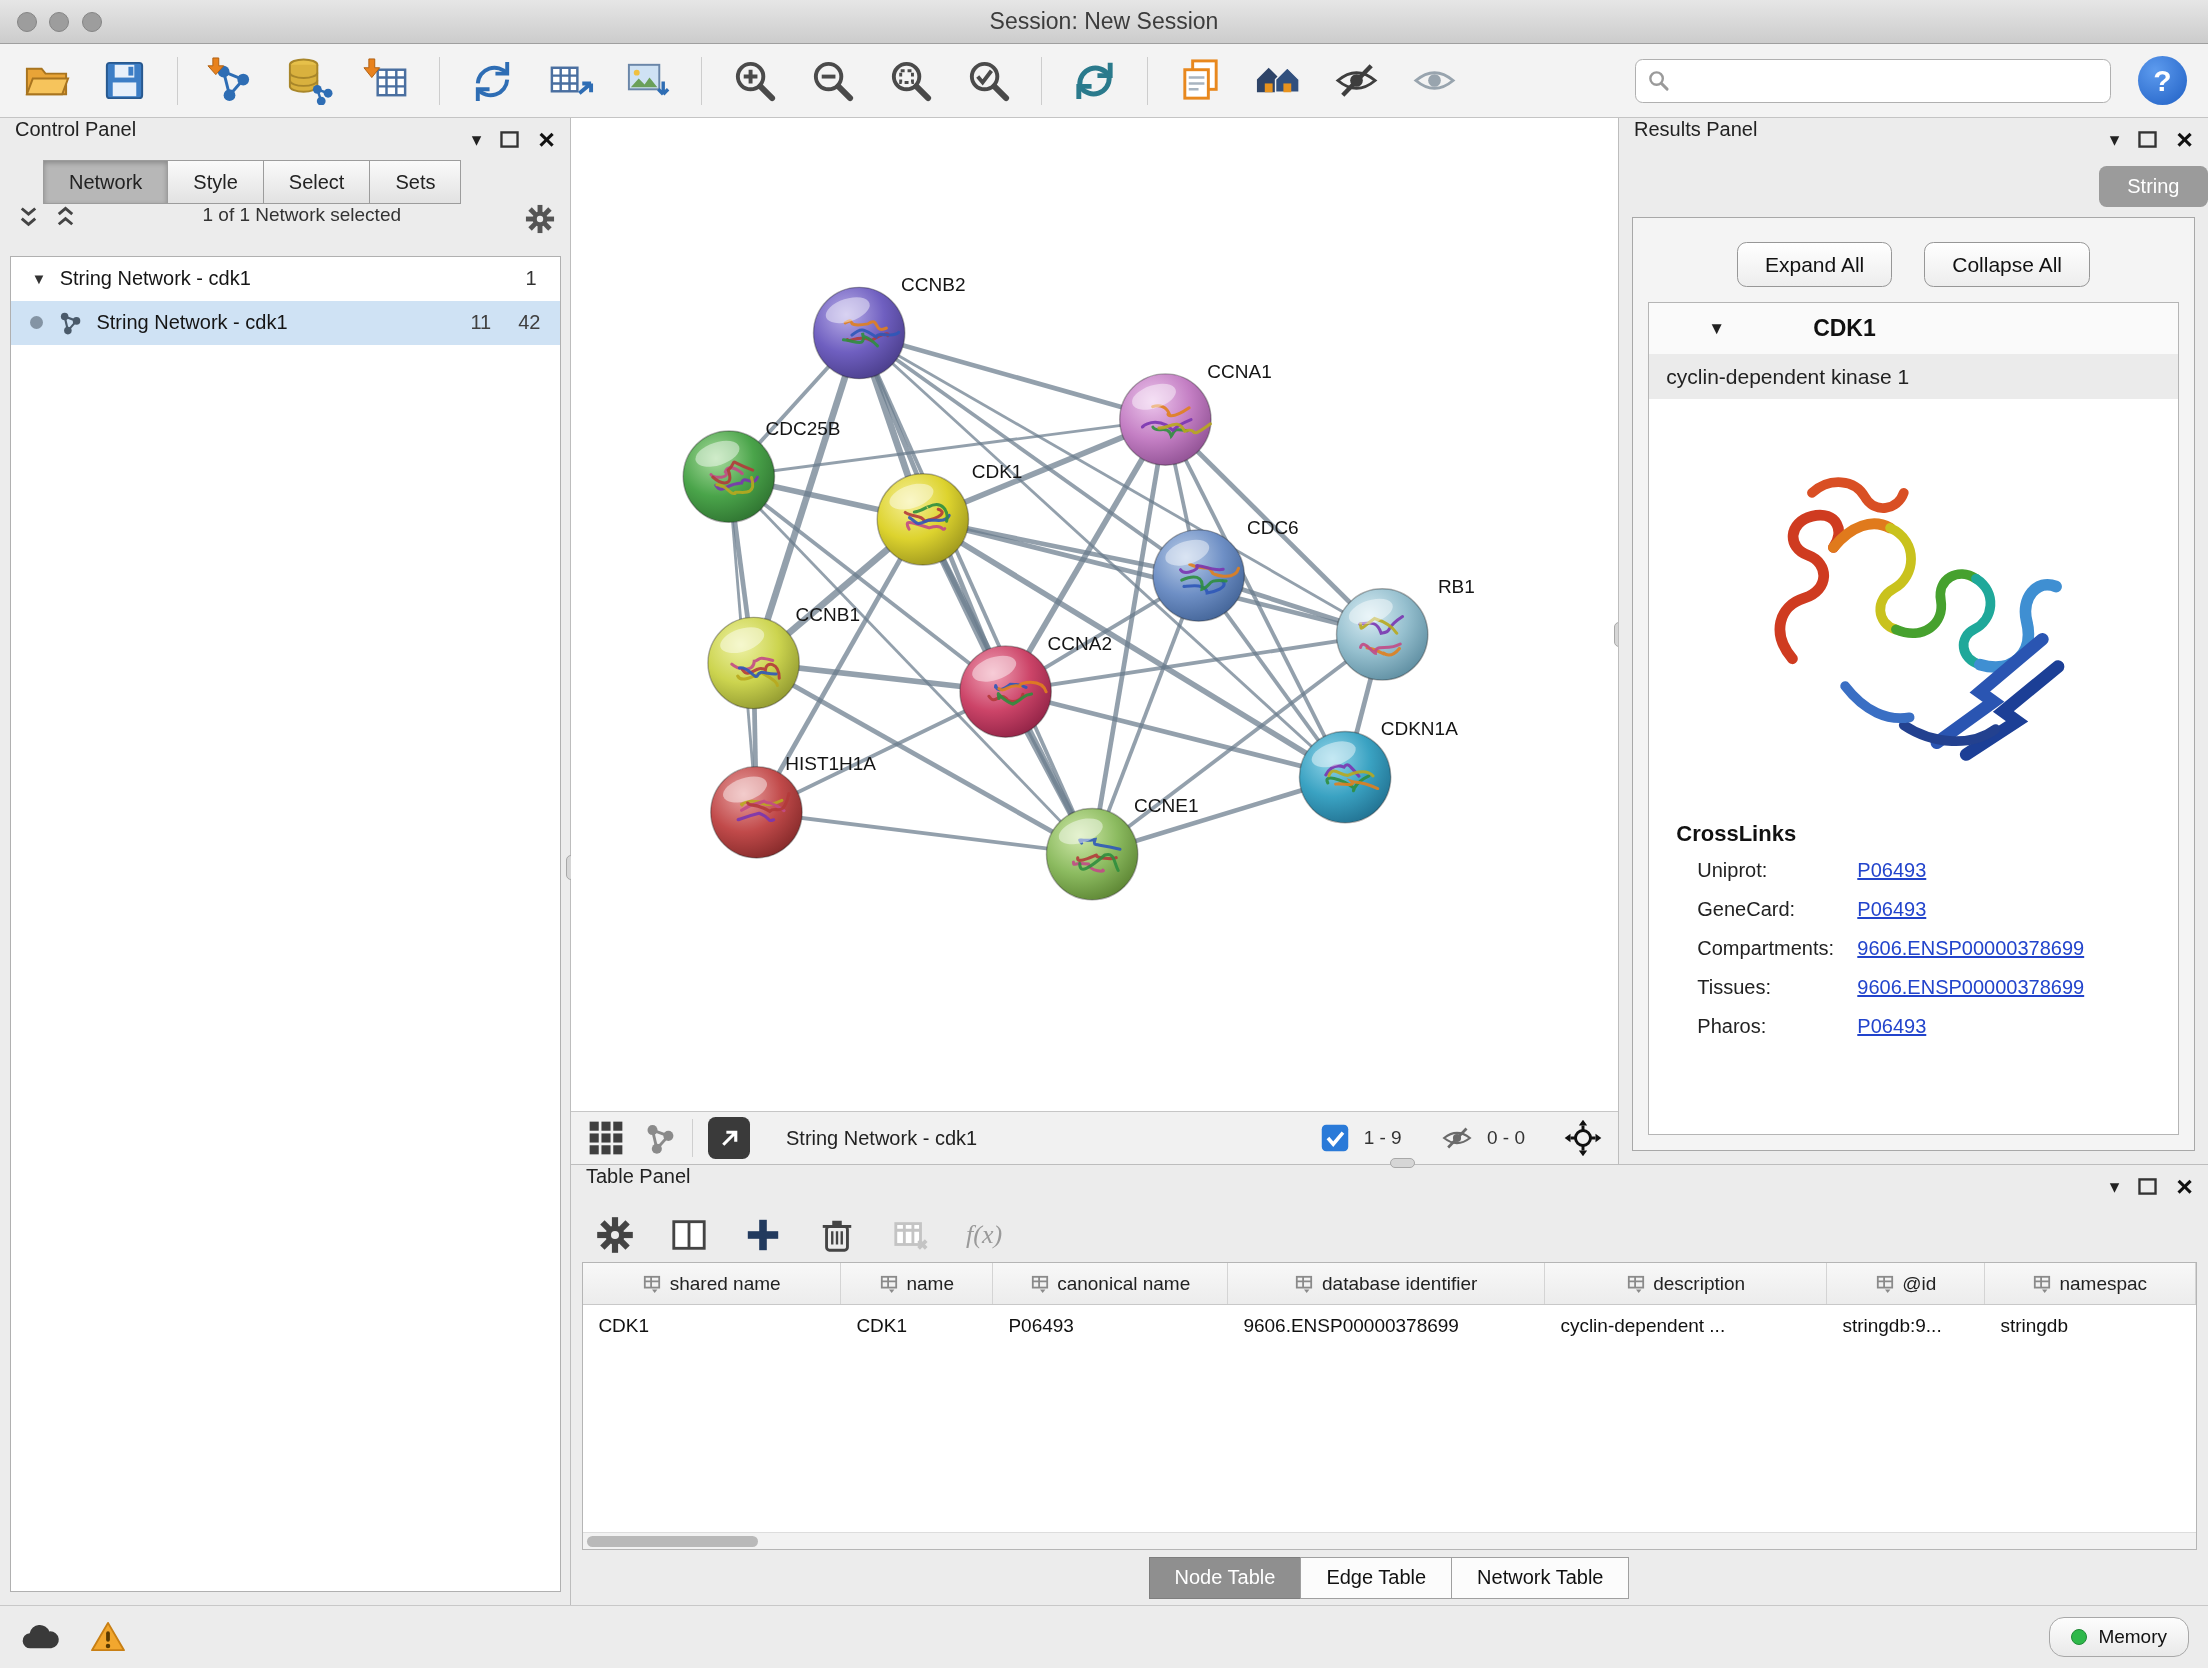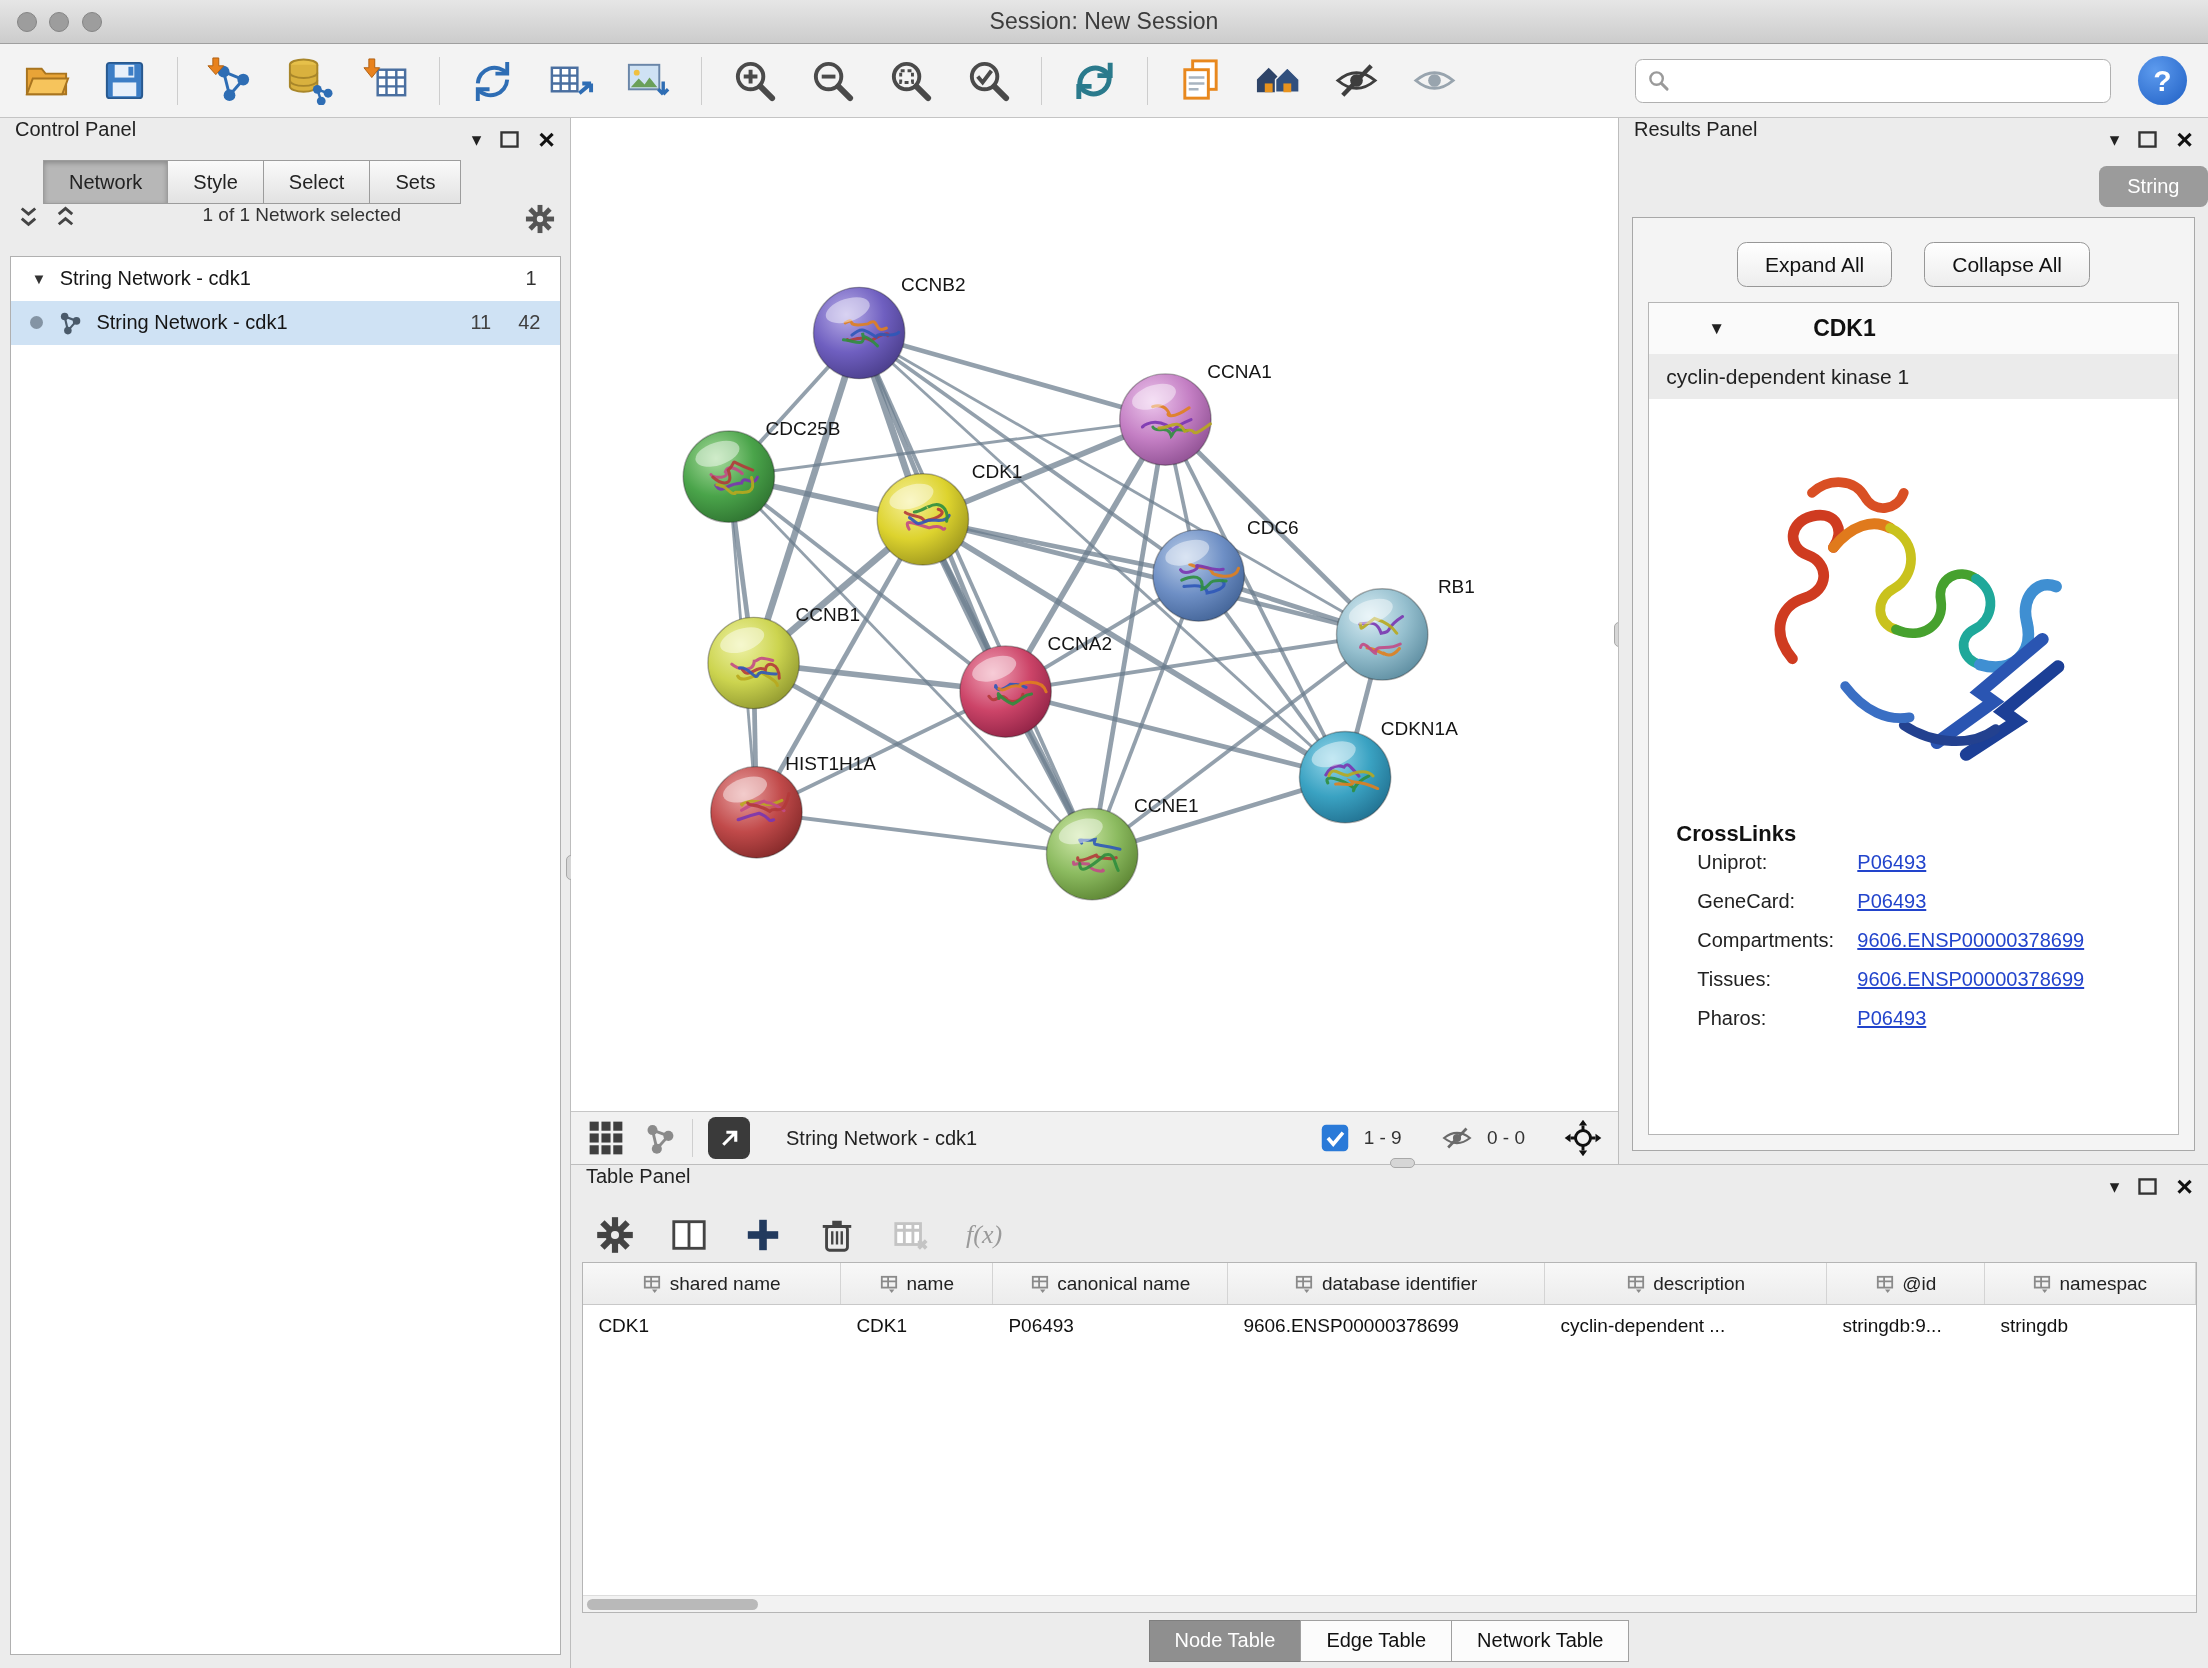--- a/index.html
+++ b/index.html
@@ -70,21 +70,21 @@
   .rp-box{margin:3.8px 13.3px 13.3px 13.3px;border:1px solid #a8a8a8;background:#f4f4f4;padding:15px;flex:1;overflow:hidden;display:flex;flex-direction:column}
   .rp-buttons{display:flex;justify-content:center;gap:32px;padding:9.5px 0 15px 0}
   .rp-btn{font-family:"Liberation Sans",sans-serif;font-size:21px;color:#111;padding:9.5px 27px;border:1px solid #979797;border-radius:9.5px;background:linear-gradient(#ffffff,#ededed)}
   .rp-section{border:1px solid #b5b5b5;background:#fff;flex:1;overflow:hidden}
   .rp-sec-header{height:51px;display:flex;align-items:center;background:#fafafa}
   .rp-sec-header .tri{margin-left:59px;font-size:17px;color:#222}
   .rp-protein-name{margin-left:88px;font-size:23px;font-weight:bold;color:#111}
   .rp-desc{background:#ebebeb;padding:10.5px 17px;font-size:21px;color:#222}
   .rp-image{height:418px;display:flex;align-items:center;justify-content:center;background:#fff}
   .rp-cross{padding:3.8px 0 23px 27px}
-  .rp-cross-h{font-size:22px;font-weight:bold;margin-bottom:4px;color:#111}
+  .rp-cross-h{font-size:22px;font-weight:bold;margin-bottom:12px;color:#111}
   .rp-row{display:flex;margin-bottom:16px;font-size:20px}
   .rp-lab{width:181px;padding-left:21px;color:#222}
   .rp-link{color:#2244cc;text-decoration:underline;cursor:pointer}
 
   
   .table-panel{flex:1;background:#ececec;border-top:1px solid #bdbdbd;display:flex;flex-direction:column;position:relative;min-height:0}
   .tp-toolbar{height:55px;display:flex;align-items:center;padding:0 25px;gap:36px;flex:0 0 auto}
   .fx{font-family:"Liberation Serif",serif;font-style:italic;font-size:26px;color:#9a9a9a}
   .tp-table{margin:0 11.4px;background:#fff;border:1px solid #b5b5b5;flex:1;display:flex;flex-direction:column;min-height:0;overflow:hidden}
   .tp-headrow{height:42px;display:flex;background:linear-gradient(#f8f8f8,#ececec);border-bottom:1px solid #c8c8c8;flex:0 0 auto}
@@ -794,14 +794,28 @@
         </div>
         <div class="tp-tabs">
           <div class="tp-tab selected">Node Table</div>
           <div class="tp-tab">Edge Table</div>
           <div class="tp-tab">Network Table</div>
         </div>
       </div>
     </div>
   </div>
 
+  <div class="statusbar">
+    <svg width="42" height="30" viewBox="0 0 44 32">
+        <path d="M12 28 a8 8 0 0 1 -1-16 a11 11 0 0 1 21-2 a7 7 0 0 1 2 18z" fill="#3a3a3a"></path>
+      </svg>
+    <svg width="36" height="32" viewBox="0 0 38 34">
+        <path d="M19 2 L36 31 H2z" fill="#f2a72e" stroke="#c87f14" stroke-width="2" stroke-linejoin="round"></path>
+        <rect x="17" y="11" width="4" height="11" rx="2" fill="#5a3a00"></rect>
+        <circle cx="19" cy="26.5" r="2.4" fill="#5a3a00"></circle>
+      </svg>
+    <div class="membtn">
+      <span class="memdot"></span>
+      <span>Memory</span>
+    </div>
+  </div>
 </div>
 
 
 </body></html>

